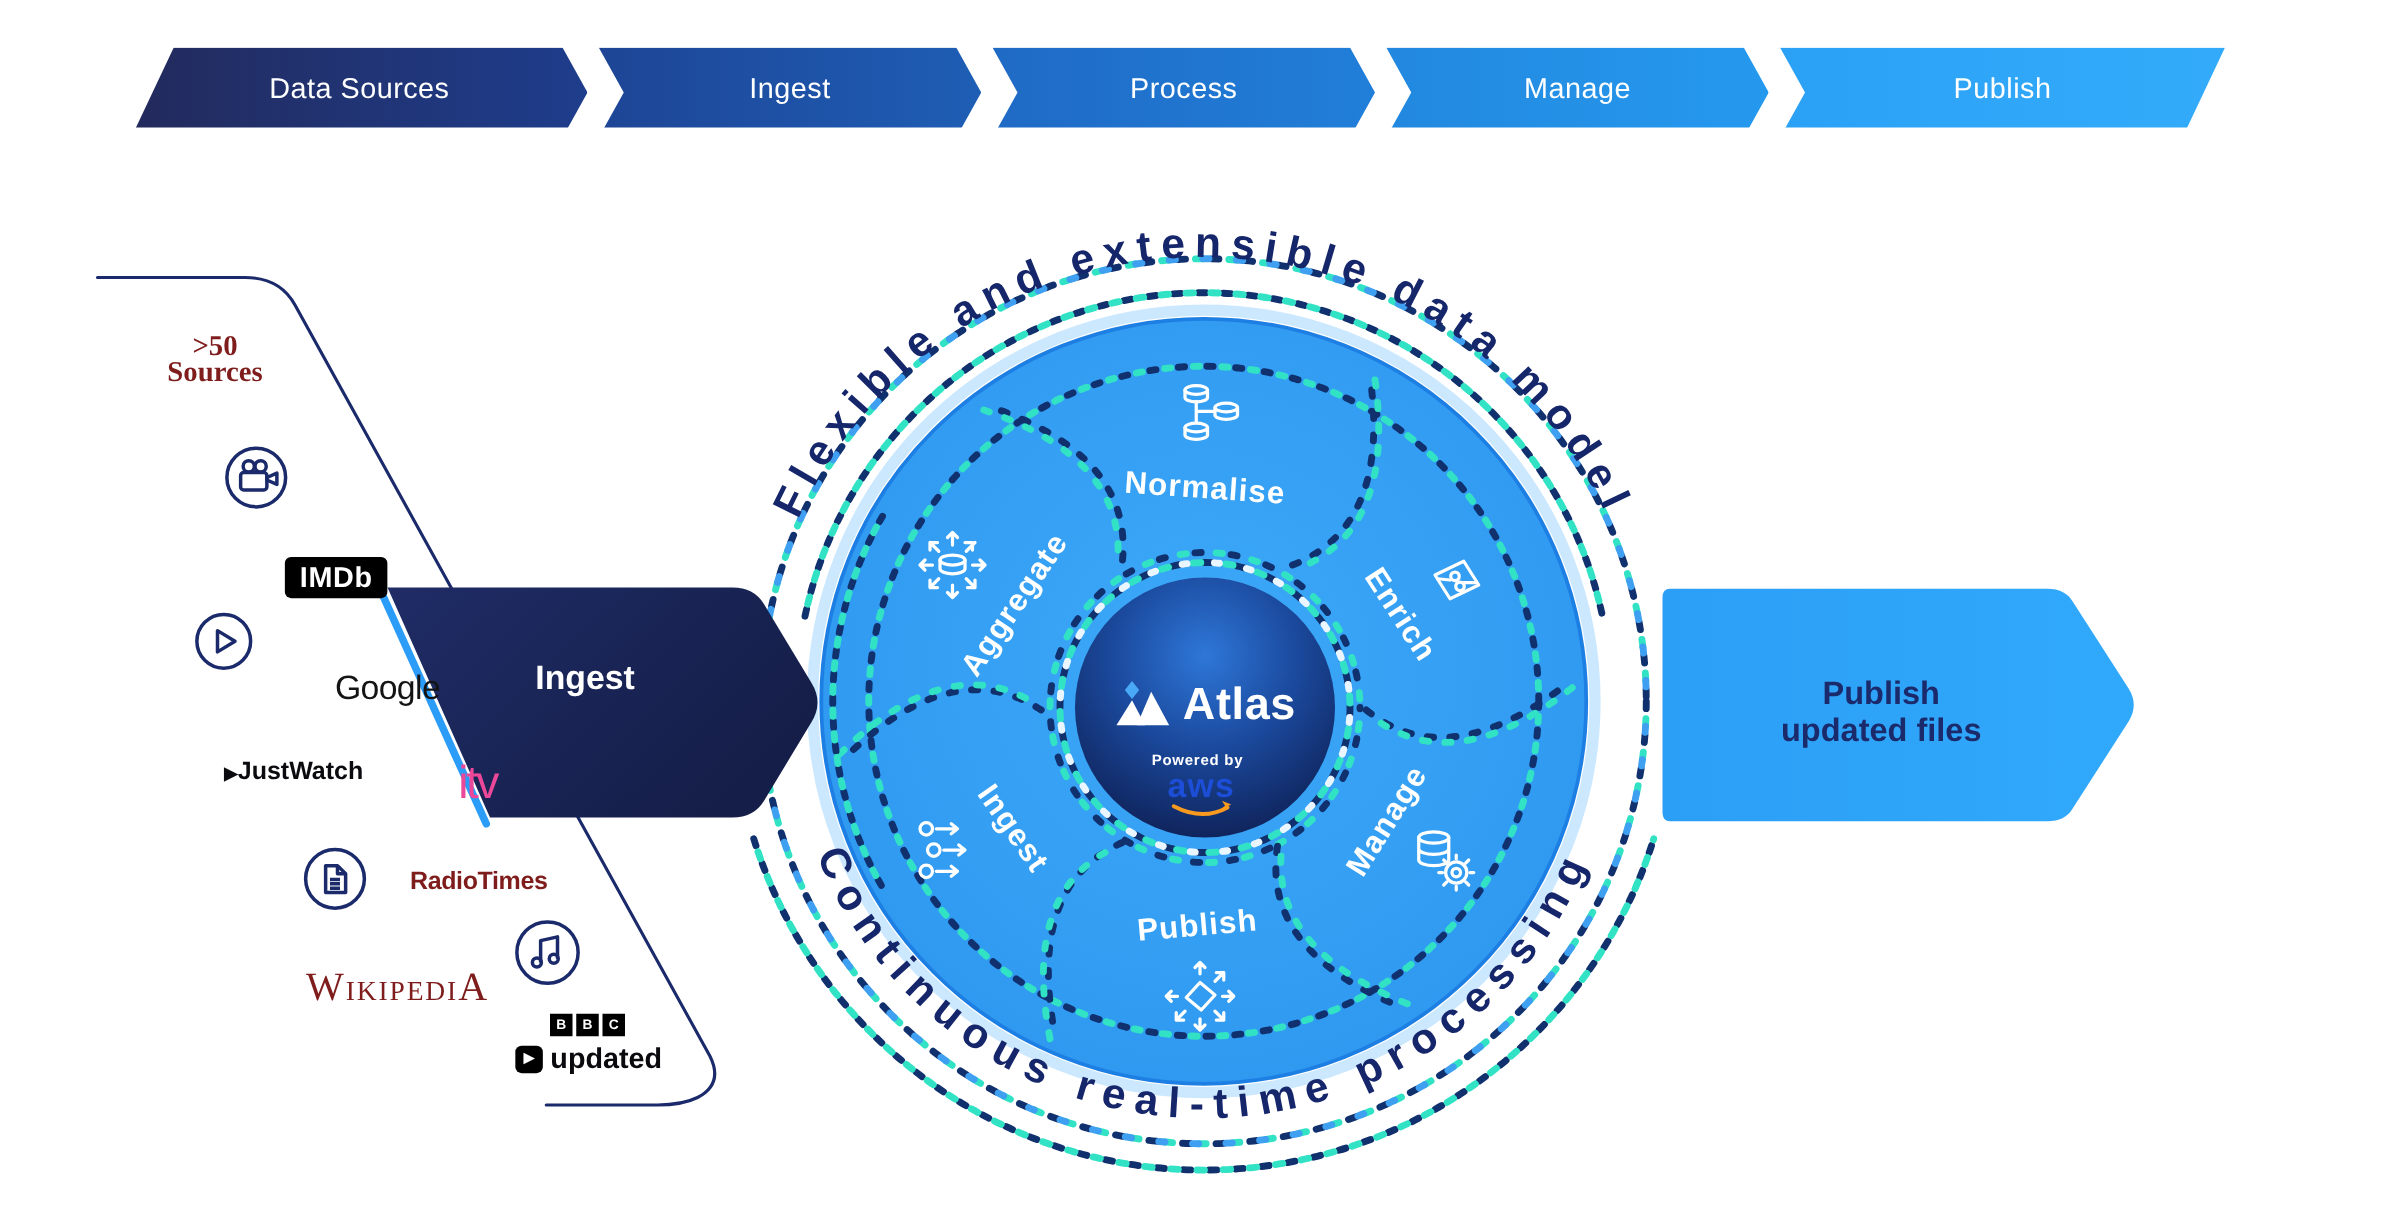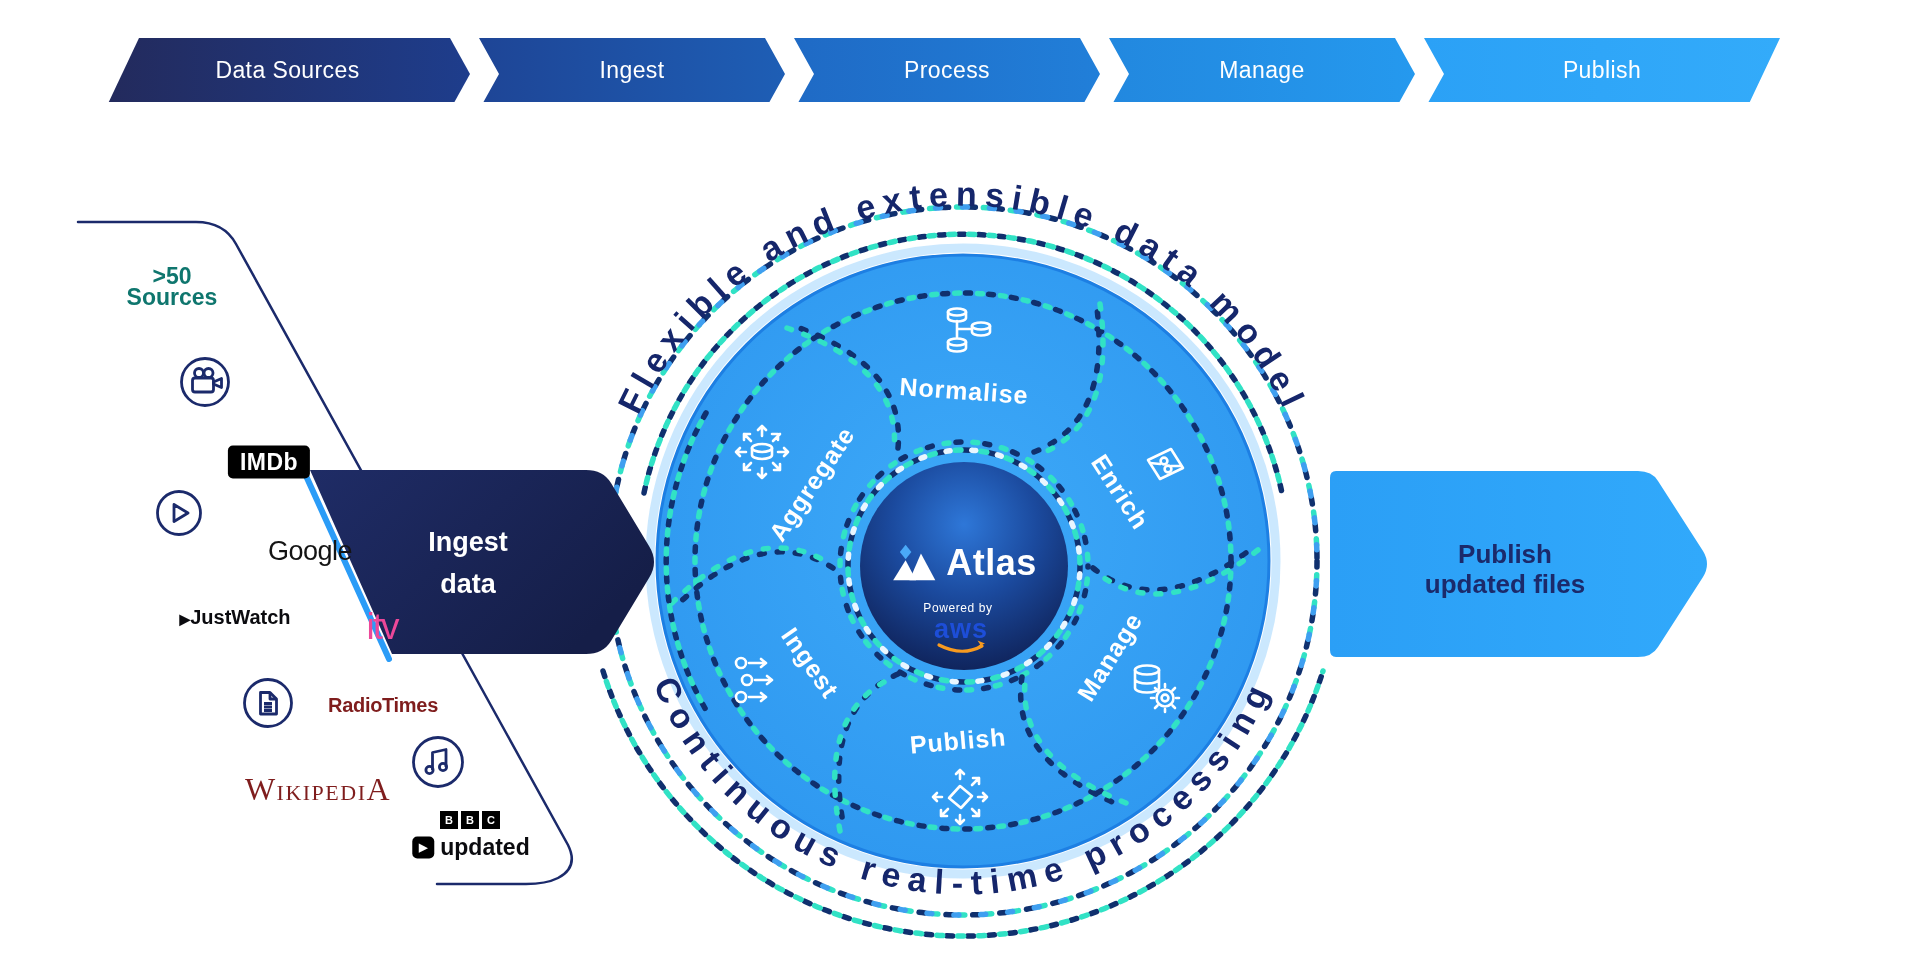--- a/index.html
+++ b/index.html
@@ -7,41 +7,41 @@
          font-family:"Liberation Sans",sans-serif;}
   .abs{position:absolute;}
   
   .chev{position:absolute;top:38px;height:64px;display:flex;align-items:center;justify-content:center;}
   .chev span{color:#fff;font-size:23px;letter-spacing:.4px;font-weight:400;}
   
   .seg-label{position:absolute;color:#fff;font-weight:700;font-size:25px;letter-spacing:.9px;white-space:nowrap;}
   .seg-icon{position:absolute;transform:translate(-50%,-50%);line-height:0;}
   
   .src{position:absolute;transform:translate(-50%,-50%);white-space:nowrap;line-height:1;}
-  .src-head{color:#0f766e;font-weight:800;font-size:23px;text-align:center;line-height:21px;}
+  .src-head{color:#7f1d1d;font-weight:800;font-size:23px;text-align:center;line-height:21px;font-family:Liberation Serif, serif;}
   .imdb-badge{background:#000;color:#fff;font-weight:800;font-size:23px;letter-spacing:.5px;
               border-radius:5px;padding:5px 12px;}
   .google{color:#141414;font-weight:400;font-size:27px;letter-spacing:-.5px;}
   .justwatch{color:#0b0b0f;font-weight:800;font-size:20px;}
   .itv{color:#ec4899;font-weight:400;font-size:37px;letter-spacing:-2px;}
   .radiotimes{color:#7f1d1d;font-weight:800;font-size:20px;letter-spacing:-.3px;}
   .wikipedia{color:#7f1d1d;font-family:"Liberation Serif",serif;font-size:32px;font-variant:small-caps;letter-spacing:1.5px;}
   .bbc{display:flex;gap:3px;}
   .bbc b{width:18px;height:18px;background:#000;color:#fff;font-size:11px;font-weight:700;
          display:flex;align-items:center;justify-content:center;}
   .iplayer{display:flex;align-items:center;gap:6px;color:#0b0b0f;font-weight:800;font-size:23px;}
   .iplayer .pb{width:22px;height:22px;background:#000;border-radius:5px;color:#fff;font-size:11px;
          display:flex;align-items:center;justify-content:center;}
   
   .arrow-text{position:absolute;text-align:center;font-weight:700;}
   
   .atlas-row{position:absolute;left:964px;top:563px;transform:translate(-50%,-50%);
              display:flex;align-items:center;gap:9px;}
   .atlas-row .brand{color:#fff;font-size:36px;font-weight:700;letter-spacing:.5px;}
-  .powered{position:absolute;color:#fff;font-size:12px;font-weight:400;letter-spacing:.6px;transform:translate(-50%,-50%);}
+  .powered{position:absolute;color:#fff;font-size:12px;font-weight:700;letter-spacing:.6px;transform:translate(-50%,-50%);}
   .aws{position:absolute;color:#1d4ed8;font-size:27px;font-weight:700;letter-spacing:1px;transform:translate(-50%,-50%);}
 </style>
 </head>
 <body>
 
 <div class="stage">
 
   <div>
     <div class="chev" style="left:105px;width:365px;background:linear-gradient(90deg,#232a5c,#1e3d8c);
                 clip-path:polygon(34px 0,345px 0,365px 36px,345px 72px,0 72px);">
@@ -199,21 +199,20 @@
         <b>C</b>
     </div>
     <div class="src iplayer" style="left:471px;top:847px;">
       <span class="pb">▶</span>
       <span>updated</span>
     </div>
   </div>
 
   <div class="arrow-text" style="left:368px;top:521px;width:200px;color:#fff;font-size:27px;line-height:42px;">
     <div>Ingest</div>
-    <div>data</div>
   </div>
   <div class="arrow-text" style="left:1385px;top:539px;width:240px;color:#1b2a6b;font-size:26px;line-height:30px;font-weight:600;">
     <div>Publish</div>
     <div>updated files</div>
   </div>
 
   <div class="seg-icon" style="left:967px;top:331px;">
     <svg width="64" height="64" viewBox="0 0 64 64" fill="none" stroke="#fff" stroke-width="2.6" stroke-linecap="round" stroke-linejoin="round">
       <ellipse cx="22" cy="13" rx="9" ry="3.5"></ellipse>
         <path d="M13,13 v6 a9,3.5 0 0 0 18,0 v-6"></path>

